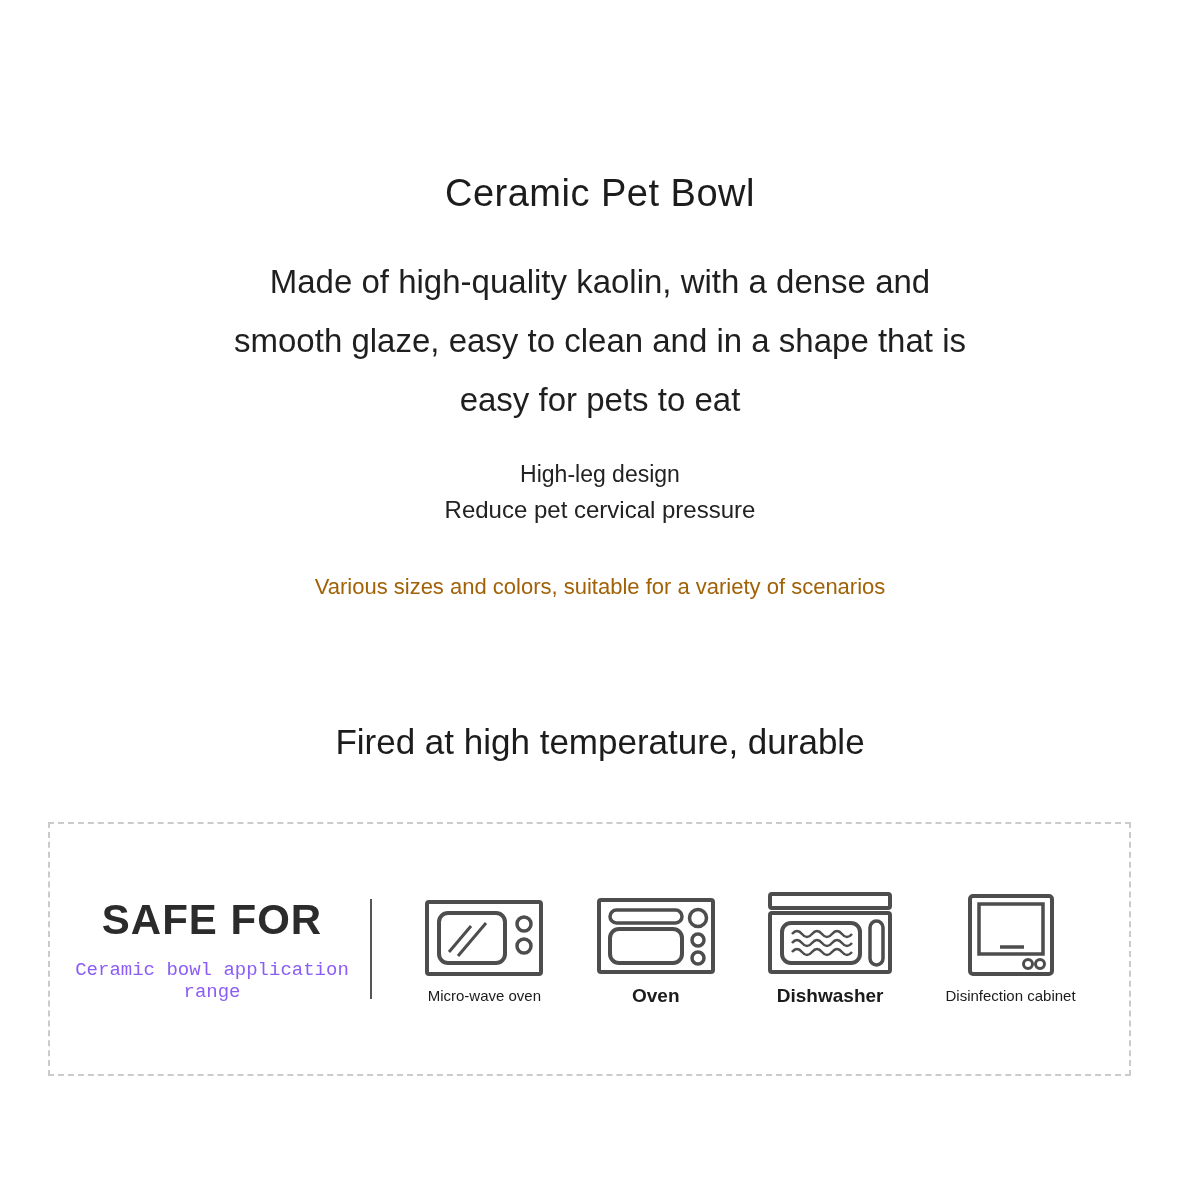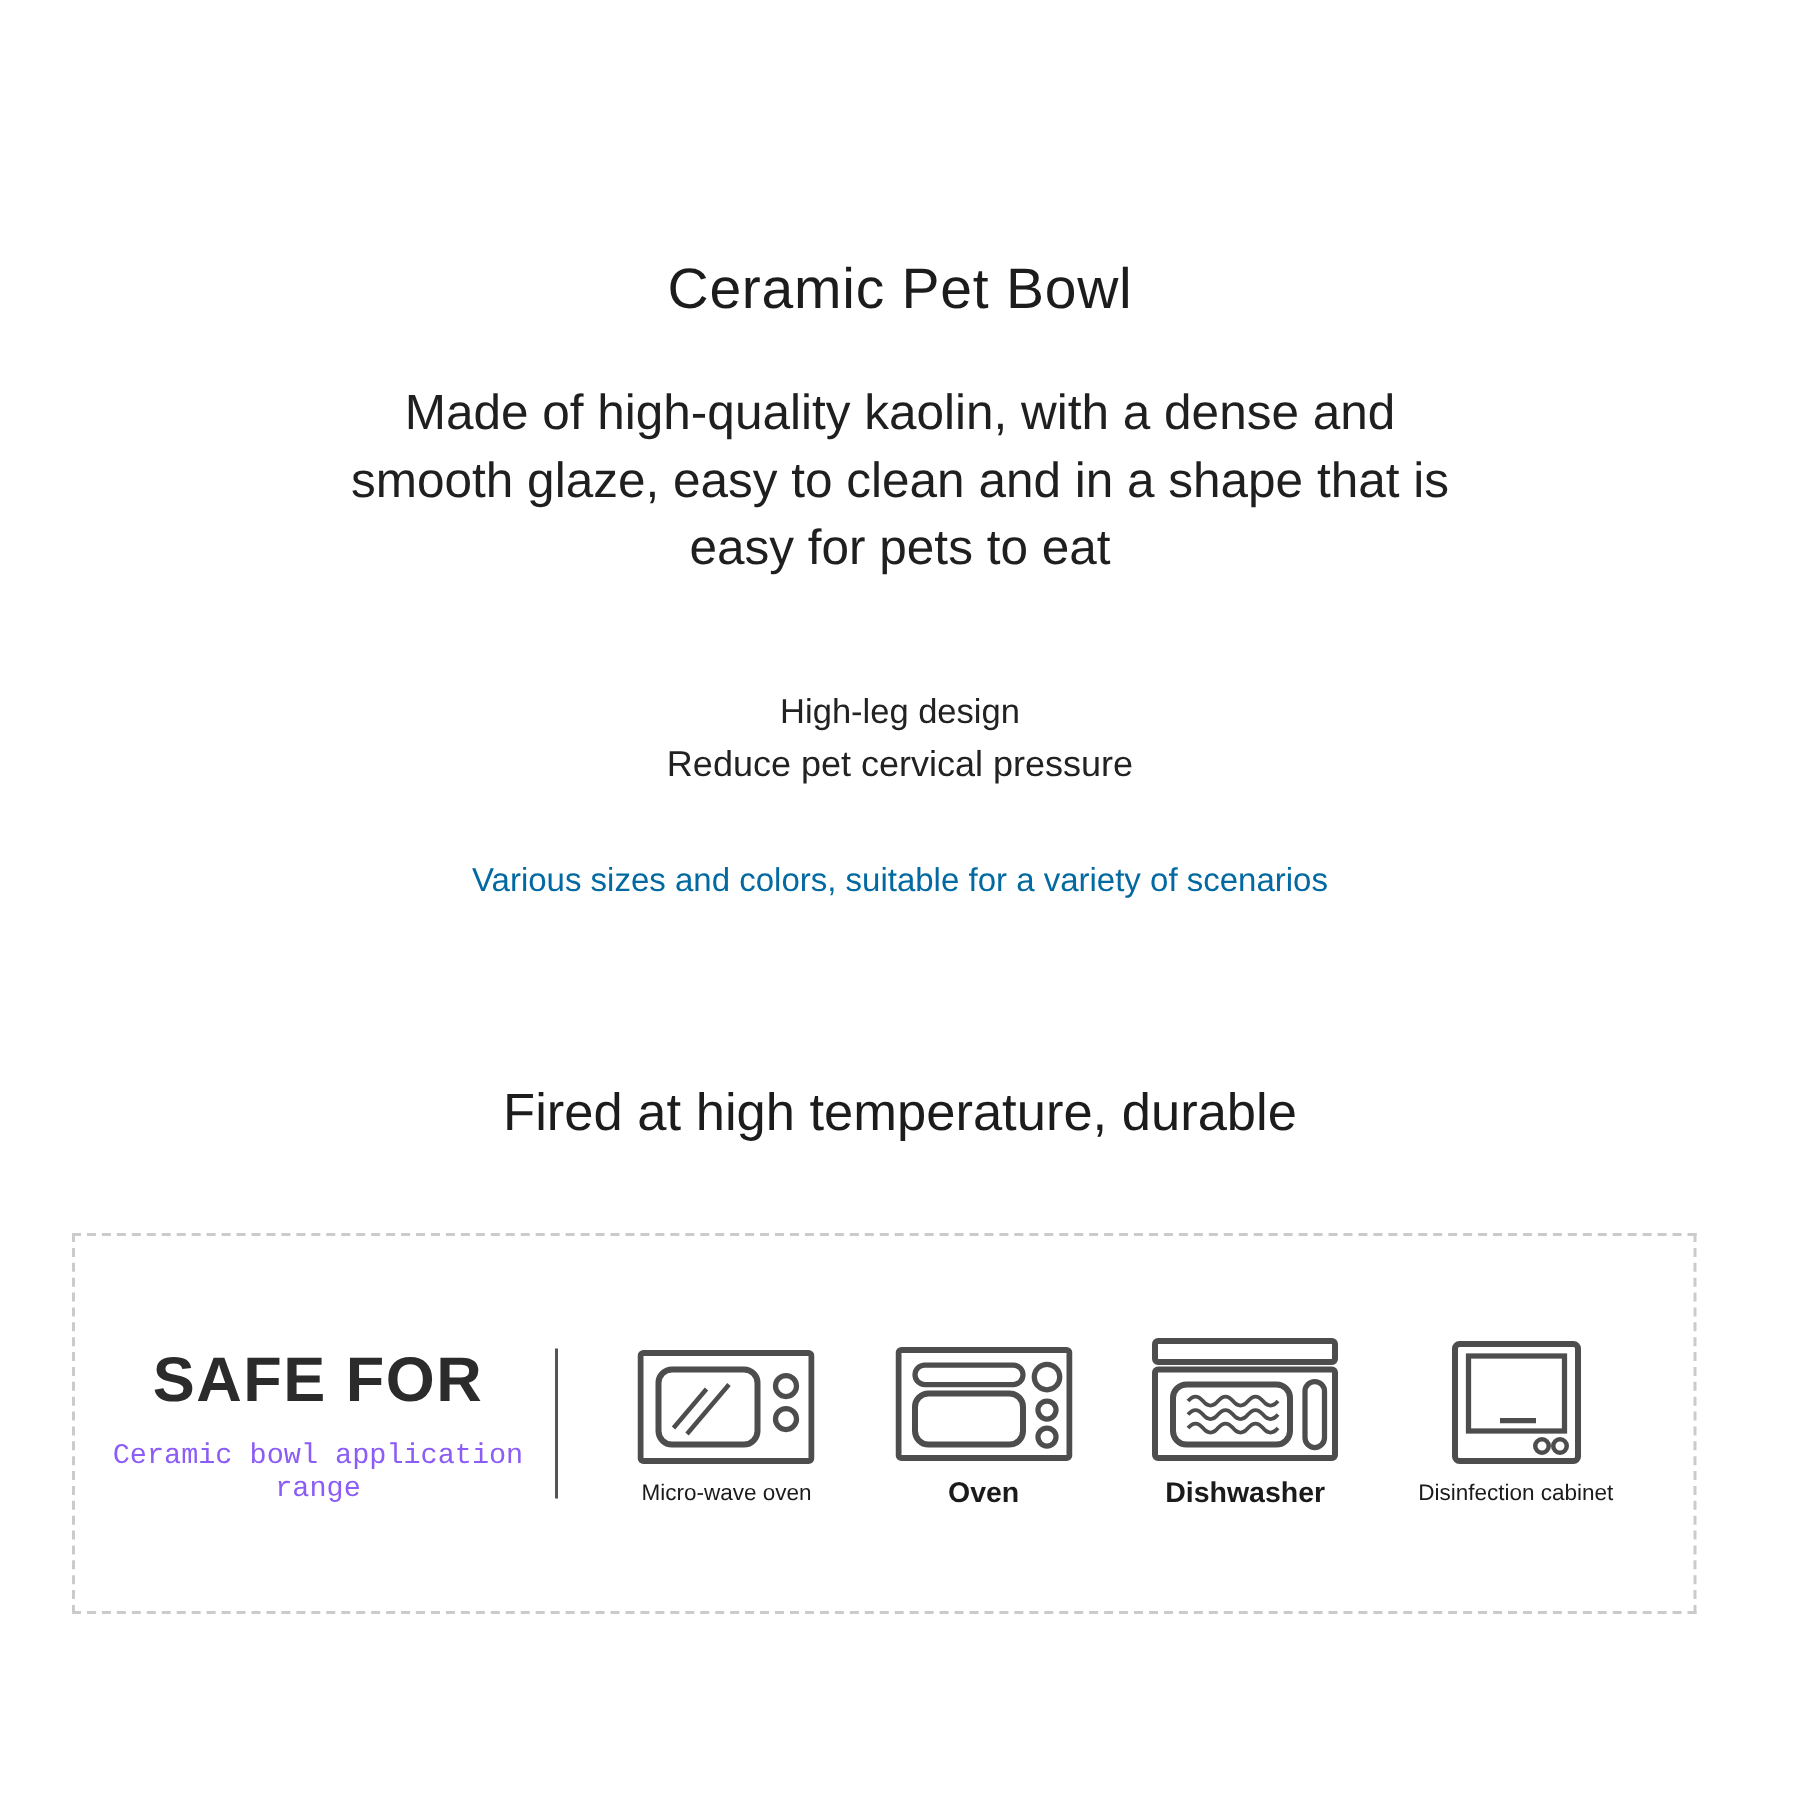--- a/index.html
+++ b/index.html
@@ -24,28 +24,28 @@
   .product-title {
     top: 172px;
     font-size: 38px;
     font-weight: 400;
     color: #1c1c1c;
     letter-spacing: 0.5px;
   }
   .product-description {
     top: 252px;
     font-size: 33px;
-    line-height: 45px;
+    line-height: 59px;
     font-weight: 400;
     color: #1f1f1f;
     white-space: pre-line;
   }
   .feature-1 { top: 421px; font-size: 23px; color: #222; margin-top: 40px; }
   .feature-2 { top: 496px; font-size: 24px; color: #222; }
-  .feature-3 { top: 574px; font-size: 22px; color: #0369a1; }
+  .feature-3 { top: 574px; font-size: 22px; color: #a16207; }
   .durability-heading {
     top: 722px;
     font-size: 35px;
     font-weight: 400;
     color: #1c1c1c;
   }
 
   .safe-box {
     position: absolute;
     left: 48px;

